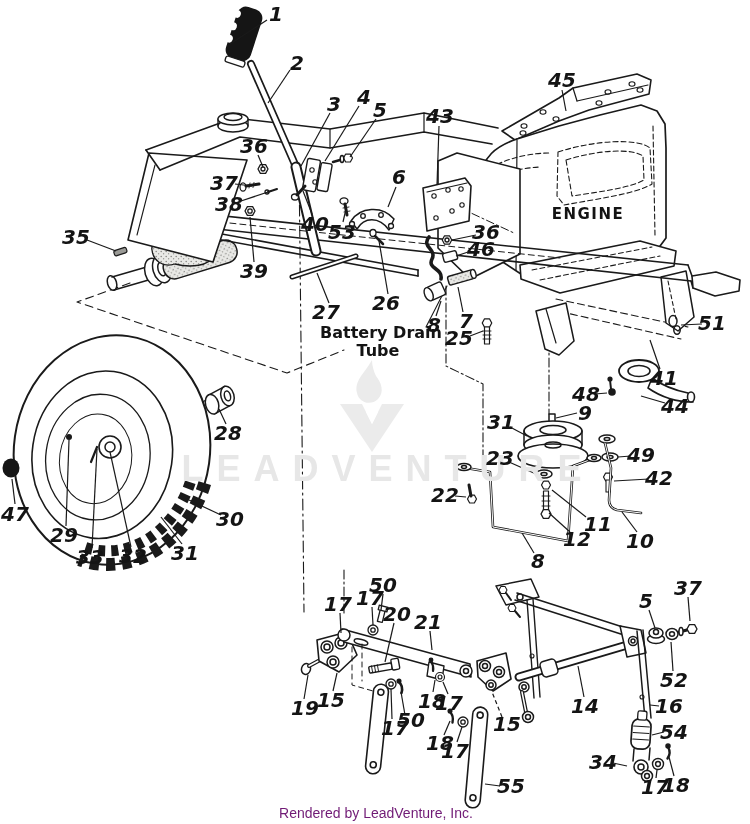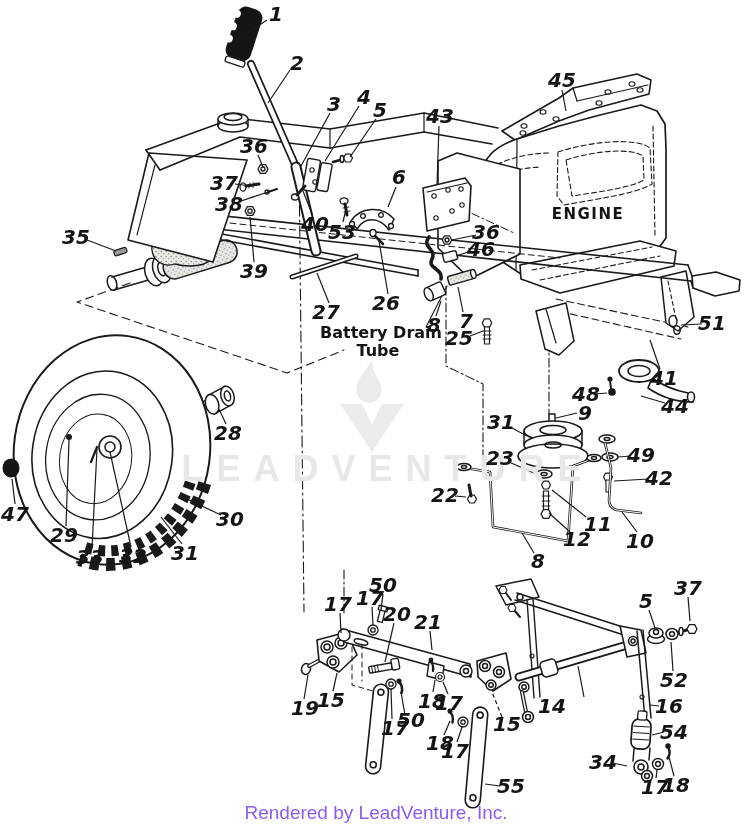--- a/index.html
+++ b/index.html
@@ -10,21 +10,21 @@
   .part-num{position:absolute;transform:translate(-50%,-50%);
             font-family:"DejaVu Sans",sans-serif;font-style:italic;font-weight:bold;
             font-size:20px;color:#141414;line-height:1;white-space:nowrap;}
   .text-label{position:absolute;transform:translate(-50%,-50%);
               font-family:"DejaVu Sans",sans-serif;font-weight:bold;color:#141414;
               line-height:1;white-space:nowrap;}
   .watermark-text{position:absolute;transform:translate(-50%,-50%);
                   font-family:"Liberation Sans",sans-serif;font-weight:bold;
                   font-size:36px;letter-spacing:13px;color:#e7e7e7;white-space:nowrap;}
   .footer{position:absolute;left:376px;top:813px;transform:translate(-50%,-50%);
-          font-family:"Liberation Sans",sans-serif;font-size:19px;color:#8b5cf6;
+          font-family:"Liberation Sans",sans-serif;font-size:14px;color:#701a75;
           white-space:nowrap;}
 </style>
 </head>
 <body>
 
 <div class="stage">
 
   <svg class="art" width="750" height="824" viewBox="0 0 750 824">
     <defs>
       <pattern id="stip" width="5" height="5" patternUnits="userSpaceOnUse">
@@ -537,21 +537,21 @@
       <div class="part-num" style="left: 411px; top: 720px;">50</div>
       <div class="part-num" style="left: 395px; top: 728px;">17</div>
       <div class="part-num" style="left: 507px; top: 724px;">15</div>
       <div class="part-num" style="left: 440px; top: 743px;">18</div>
       <div class="part-num" style="left: 455px; top: 751px;">17</div>
       <div class="part-num" style="left: 511px; top: 786px;">55</div>
       <div class="part-num" style="left: 688px; top: 588px;">37</div>
       <div class="part-num" style="left: 646px; top: 601px;">5</div>
       <div class="part-num" style="left: 674px; top: 680px;">52</div>
       <div class="part-num" style="left: 669px; top: 706px;">16</div>
-      <div class="part-num" style="left: 552px; top: 706px;">14</div>
+      <div class="part-num" style="left: 585px; top: 706px;">14</div>
       <div class="part-num" style="left: 674px; top: 732px;">54</div>
       <div class="part-num" style="left: 603px; top: 762px;">34</div>
       <div class="part-num" style="left: 655px; top: 787px;">17</div>
       <div class="part-num" style="left: 676px; top: 785px;">18</div>
       <div class="text-label" style="left: 588px; top: 214px; font-size: 15px; letter-spacing: 1.5px;">ENGINE</div>
       <div class="text-label" style="left: 381px; top: 333px; font-size: 16px; letter-spacing: 0px;">Battery Drain</div>
       <div class="text-label" style="left: 378px; top: 351px; font-size: 16px; letter-spacing: 0px;">Tube</div>
     </div>
 
   <div class="footer">Rendered by LeadVenture, Inc.</div>

